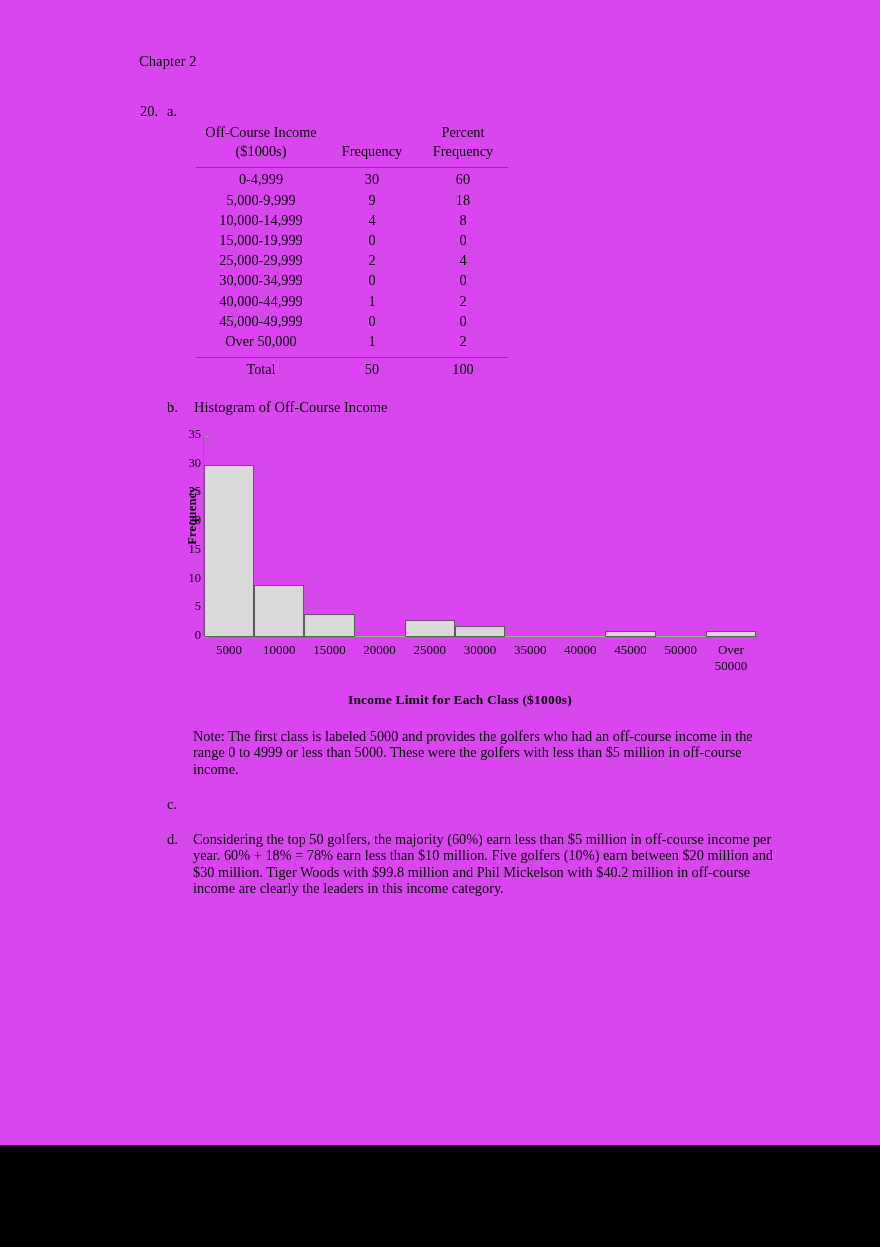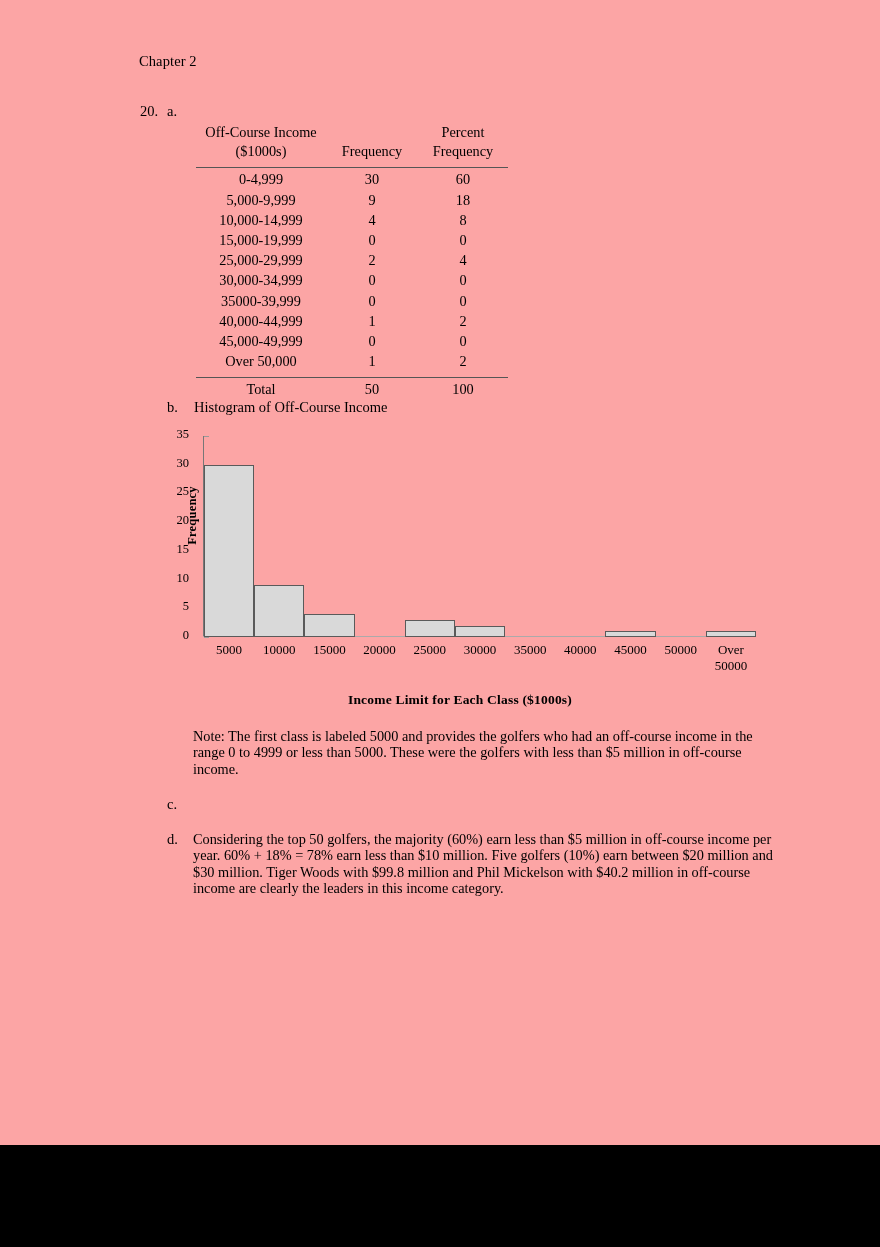--- a/index.html
+++ b/index.html
@@ -14,21 +14,21 @@
     font-family: "Liberation Serif", "DejaVu Serif", serif;
     color: #000000;
     overflow: hidden;
   }
 
   .page {
     position: absolute;
     left: 0; top: 0;
     width: 880px;
     height: 1145px;
-    background: #fca5a5;
+    background: #d946ef;
   }
 
   .black-band {
     position: absolute;
     left: 0;
     top: 1145px;
     width: 880px;
     height: 102px;
     background: #000000;
   }
@@ -142,21 +142,21 @@
   .y-tick {
     position: absolute;
     left: 1px;
     width: 5px;
     height: 1px;
     background: #999999;
   }
   .y-tick-label {
     position: absolute;
     right: 100%;
-    margin-right: 14px;
+    margin-right: 2px;
     top: -9px;
     font-size: 12.5px;
     white-space: nowrap;
   }
   .y-tick-wrap {
     position: absolute;
     left: 0;
     width: 6px;
     height: 1px;
   }
@@ -283,25 +283,20 @@
         <td>0</td>
         <td>0</td>
       </tr>
       <tr class="body-row">
         <td>25,000-29,999</td>
         <td>2</td>
         <td>4</td>
       </tr>
       <tr class="body-row">
         <td>30,000-34,999</td>
-        <td>0</td>
-        <td>0</td>
-      </tr>
-      <tr class="body-row">
-        <td>35000-39,999</td>
         <td>0</td>
         <td>0</td>
       </tr>
       <tr class="body-row">
         <td>40,000-44,999</td>
         <td>1</td>
         <td>2</td>
       </tr>
       <tr class="body-row">
         <td>45,000-49,999</td>

